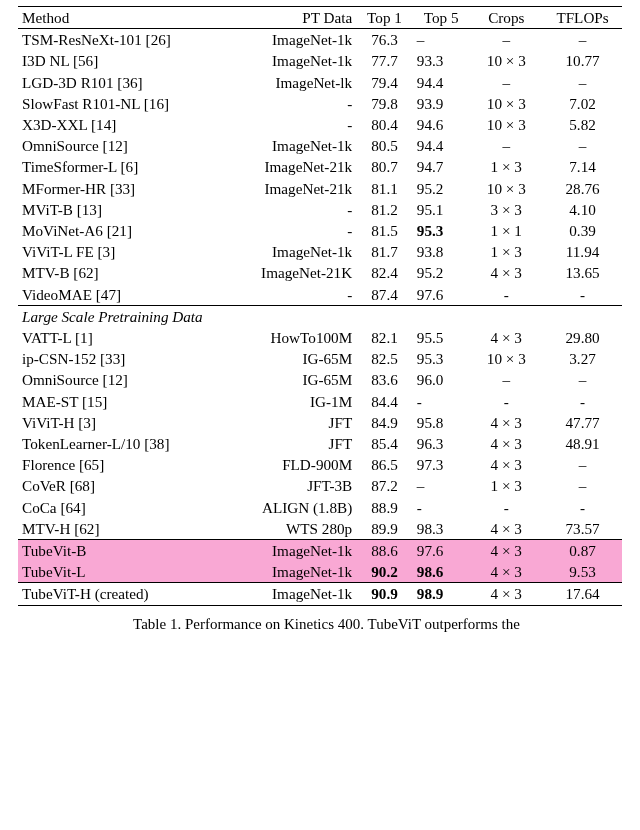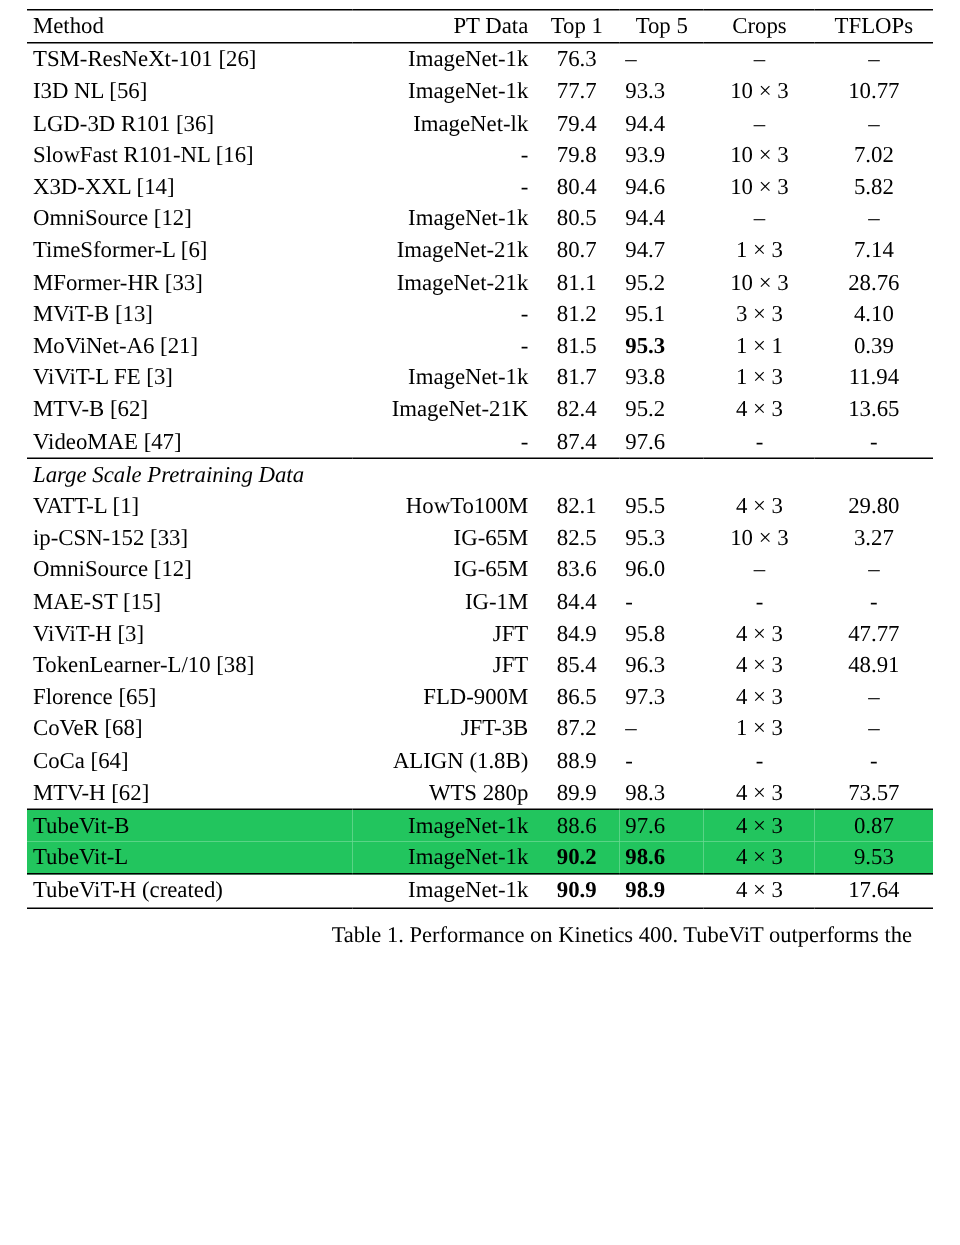--- a/index.html
+++ b/index.html
@@ -12,21 +12,21 @@
     height: 830px;
     font-family: "Liberation Serif", serif;
     color: #000000;
     overflow: hidden;
   }
   .page {
     position: relative;
     width: 640px;
     height: 830px;
     box-sizing: border-box;
-    padding: 6px 32px 0 18px;
+    padding: 6px 7px 0 18px;
   }
   table.perf {
     width: 604px;
     border-collapse: collapse;
     font-size: 15.2px;
     line-height: 1.0;
   }
   table.perf td, table.perf th {
     padding: 3.0px 4px;
     vertical-align: baseline;
@@ -63,26 +63,26 @@
   }
   .bold { font-weight: bold; }
   .section-label {
     font-style: italic;
     text-align: left;
     padding-left: 6px;
     padding-top: 5px;
     padding-bottom: 2px;
   }
   .highlight-row td {
-    background: #22c55e;
+    background: #f9a8d4;
   }
   .caption {
     margin-top: 9px;
     font-size: 15px;
-    text-align: right;
+    text-align: center;
     padding-left: 2px;
     line-height: 1.2;
   }
 </style>
 </head>
 <body>
 
 <div class="page">
   <table class="perf">
     <thead>

